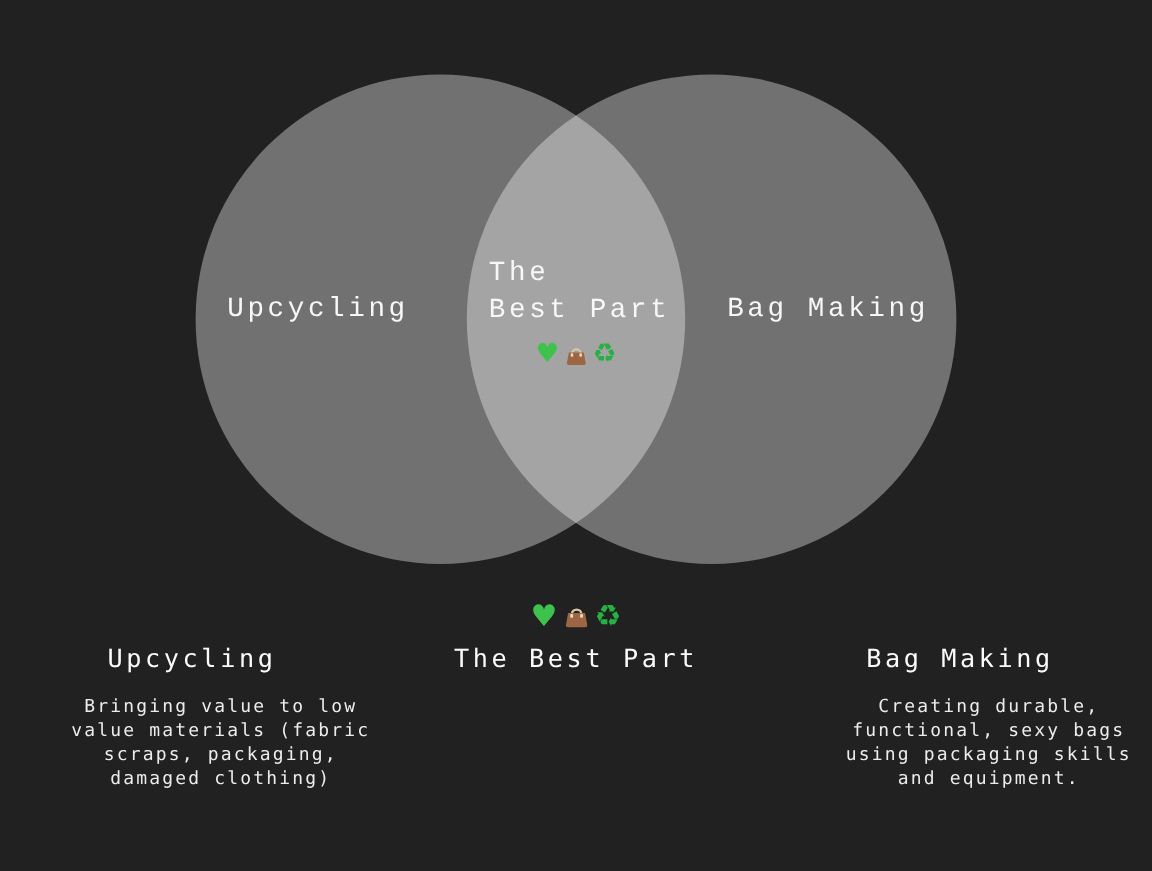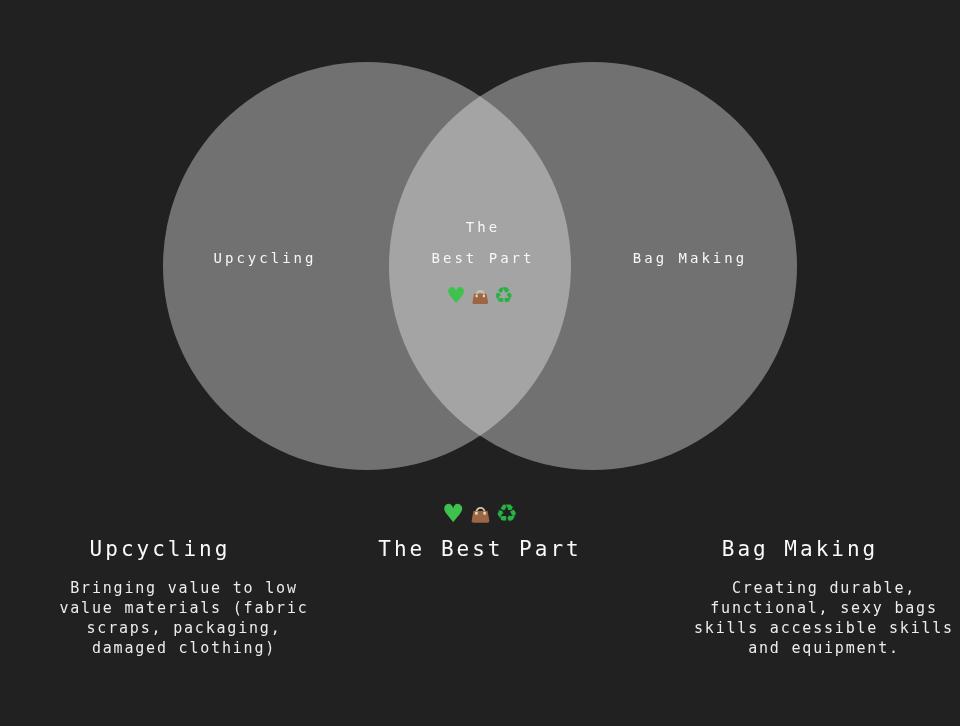--- a/index.html
+++ b/index.html
@@ -21,26 +21,27 @@
     border-radius: 50%;
     background: rgba(255,255,255,0.36);
   }
   .circle.left  { left: 163px; top: 62px; }
   .circle.right { left: 389px; top: 62px; }
 
   
   .venn-label {
     position: absolute;
     transform: translate(-50%, -50%);
-    font-size: 14px;
+    font-size: 23px;
     letter-spacing: 3px;
     line-height: 31px;
     color: #f7f7f7;
     white-space: pre-line;
-    text-align: center;
+    text-align: left;
+    font-family: Liberation Mono, monospace;
   }
   .venn-label.lbl-left   { left: 265px; top: 258px; }
   .venn-label.lbl-center { left: 483px; top: 243px; }
   .venn-label.lbl-right  { left: 690px; top: 258px; }
 
   
   .icon-row {
     position: absolute;
     transform: translate(-50%, -50%);
     display: flex;
@@ -139,18 +140,18 @@
         <span class="glyph-icon recycle">♻</span>
       </div>
       <div class="col-title">The Best Part</div>
     </div>
 
     <div class="legend-col">
       <div class="icon-slot"></div>
       <div class="col-title">Bag Making</div>
       <div class="col-body">Creating durable,
 functional, sexy bags
-skills accessible skills
+using packaging skills
 and equipment.</div>
     </div>
 
   </div>
 </div>
 
 </body></html>

